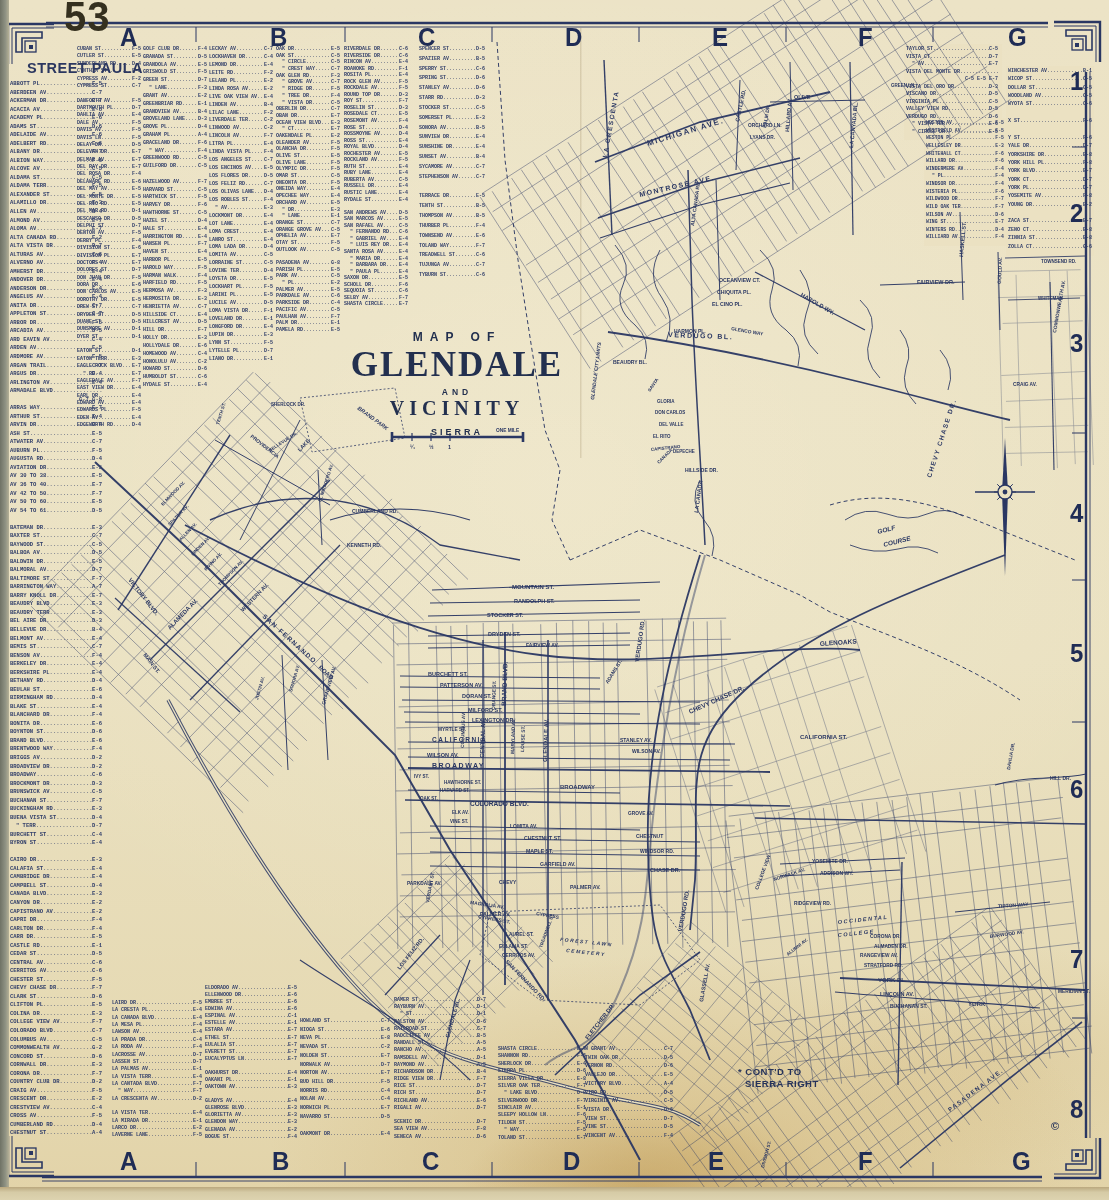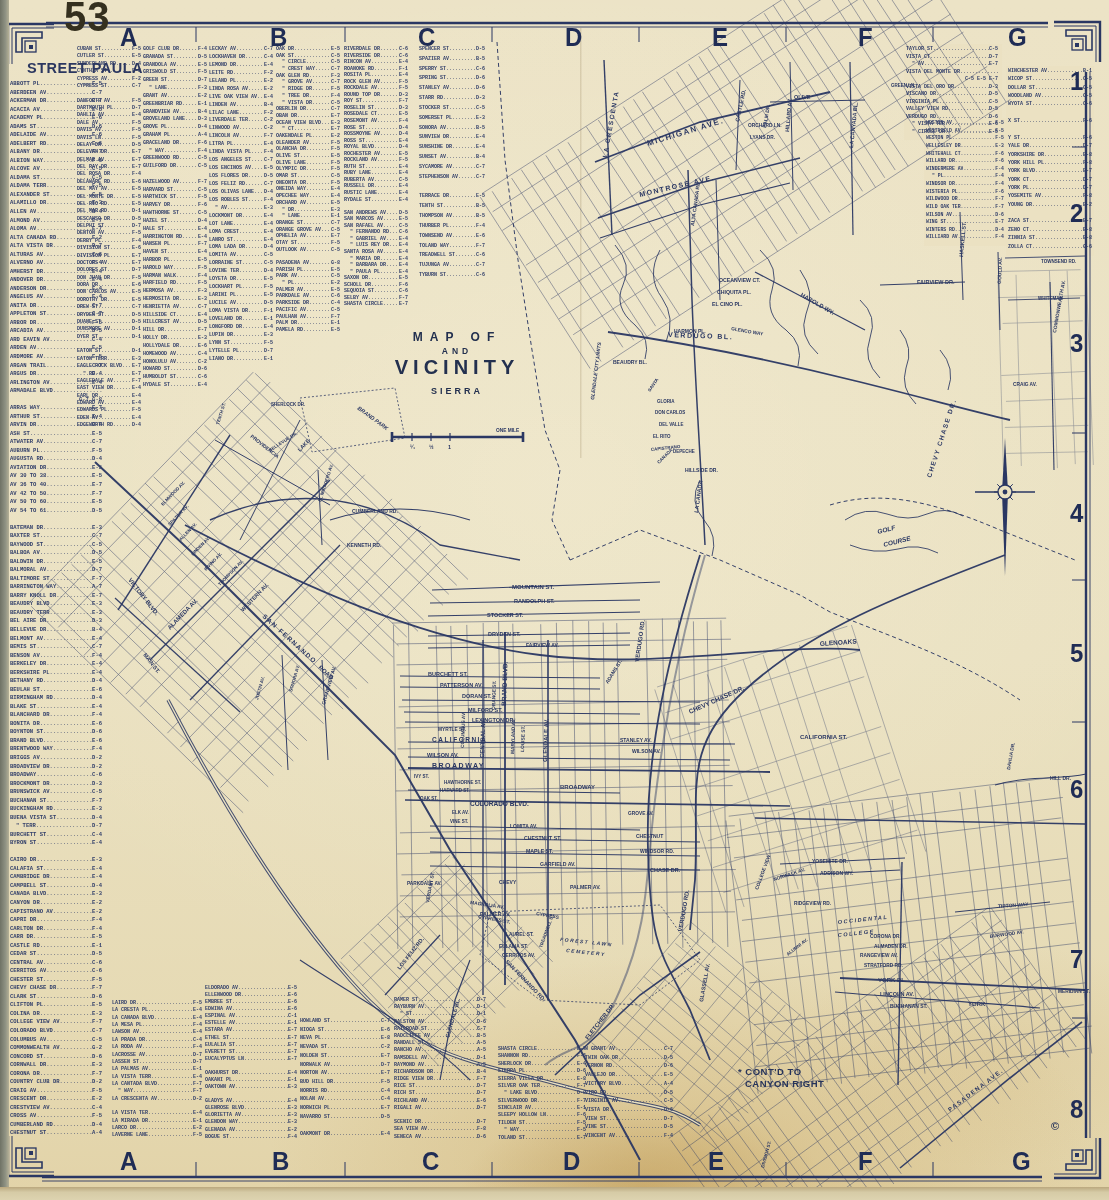--- a/index.html
+++ b/index.html
@@ -24,21 +24,21 @@
   .icol{position:absolute;z-index:4;color:#33406b;font-family:"Liberation Mono",monospace;
     font-weight:700;}
   .iline{display:flex;align-items:baseline;overflow:hidden;white-space:pre;}
   .iline .nm{flex:0 1 auto;overflow:hidden;}
   .iline .dots{flex:1 1 0;overflow:hidden;opacity:.9;}
   .iline .cd{flex:0 0 auto;}
   .title-block{position:absolute;left:348px;top:330px;width:218px;z-index:5;text-align:center;color:#23304f;}
   .tb1{font-size:12px;font-weight:800;letter-spacing:7px;}
   .tb2{font-family:"Liberation Serif",serif;font-size:35px;font-weight:800;letter-spacing:2px;margin-top:1px;}
   .tb3{font-size:8.5px;font-weight:800;letter-spacing:4px;margin-top:2px;}
-  .tb4{font-family:Liberation Sans, sans-serif;font-size:20px;font-weight:800;letter-spacing:5px;}
+  .tb4{font-family:Liberation Serif, serif;font-size:20px;font-weight:800;letter-spacing:5px;}
   .tb5{font-size:9px;font-weight:800;letter-spacing:3px;margin-top:7px;}
   .note{position:absolute;left:738px;top:1066px;z-index:5;color:#26335a;font-weight:800;
     font-size:9.5px;letter-spacing:.5px;line-height:12px;white-space:pre;}
   .copyright{position:absolute;left:1051px;top:1120px;z-index:5;color:#26335a;font-size:11px;font-weight:700;}
   .watermark{position:absolute;left:90px;top:1040px;z-index:8;white-space:nowrap;
     font-weight:800;font-size:103px;letter-spacing:1px;color:rgba(255,253,246,.50);}
   .watermark .reg{font-size:44px;vertical-align:38px;}
   svg text{font-family:"Liberation Sans",sans-serif;font-weight:700;fill:#2a3763;}
   .gl{position:absolute;z-index:5;color:#1f2c55;font-weight:800;font-size:24px;transform:scaleY(1.05);}
 </style>
@@ -1214,26 +1214,27 @@
         <div class="iline" style="height: 8.72727px;"><span class="nm">VIRGINIA AV</span><span class="dots">..........................</span><span class="cd">C-5</span></div>
         <div class="iline" style="height: 8.72727px;"><span class="nm">VISTA DR</span><span class="dots">..........................</span><span class="cd">D-6</span></div>
         <div class="iline" style="height: 8.72727px;"><span class="nm">VIEW ST</span><span class="dots">..........................</span><span class="cd">D-7</span></div>
         <div class="iline" style="height: 8.72727px;"><span class="nm">VINE ST</span><span class="dots">..........................</span><span class="cd">D-5</span></div>
         <div class="iline" style="height: 8.72727px;"><span class="nm">VINCENT AV</span><span class="dots">..........................</span><span class="cd">F-4</span></div>
       </div>
     </div>
 
   <div class="title-block">
     <div class="tb1">MAP OF</div>
+    <div class="tb2">GLENDALE</div>
     <div class="tb3">AND</div>
     <div class="tb4">VICINITY</div>
     <div class="tb5">SIERRA</div>
   </div>
 
   <div class="note"><span>* CONT'D TO</span>
-<span style="margin-left:7px">CANYON RIGHT</span></div>
+<span style="margin-left:7px">SIERRA RIGHT</span></div>
 
   <div class="copyright">©</div>
 
 
   <div class="edge-left"></div>
   <div class="edge-bottom"></div>
 </div>
 
 </body></html>

